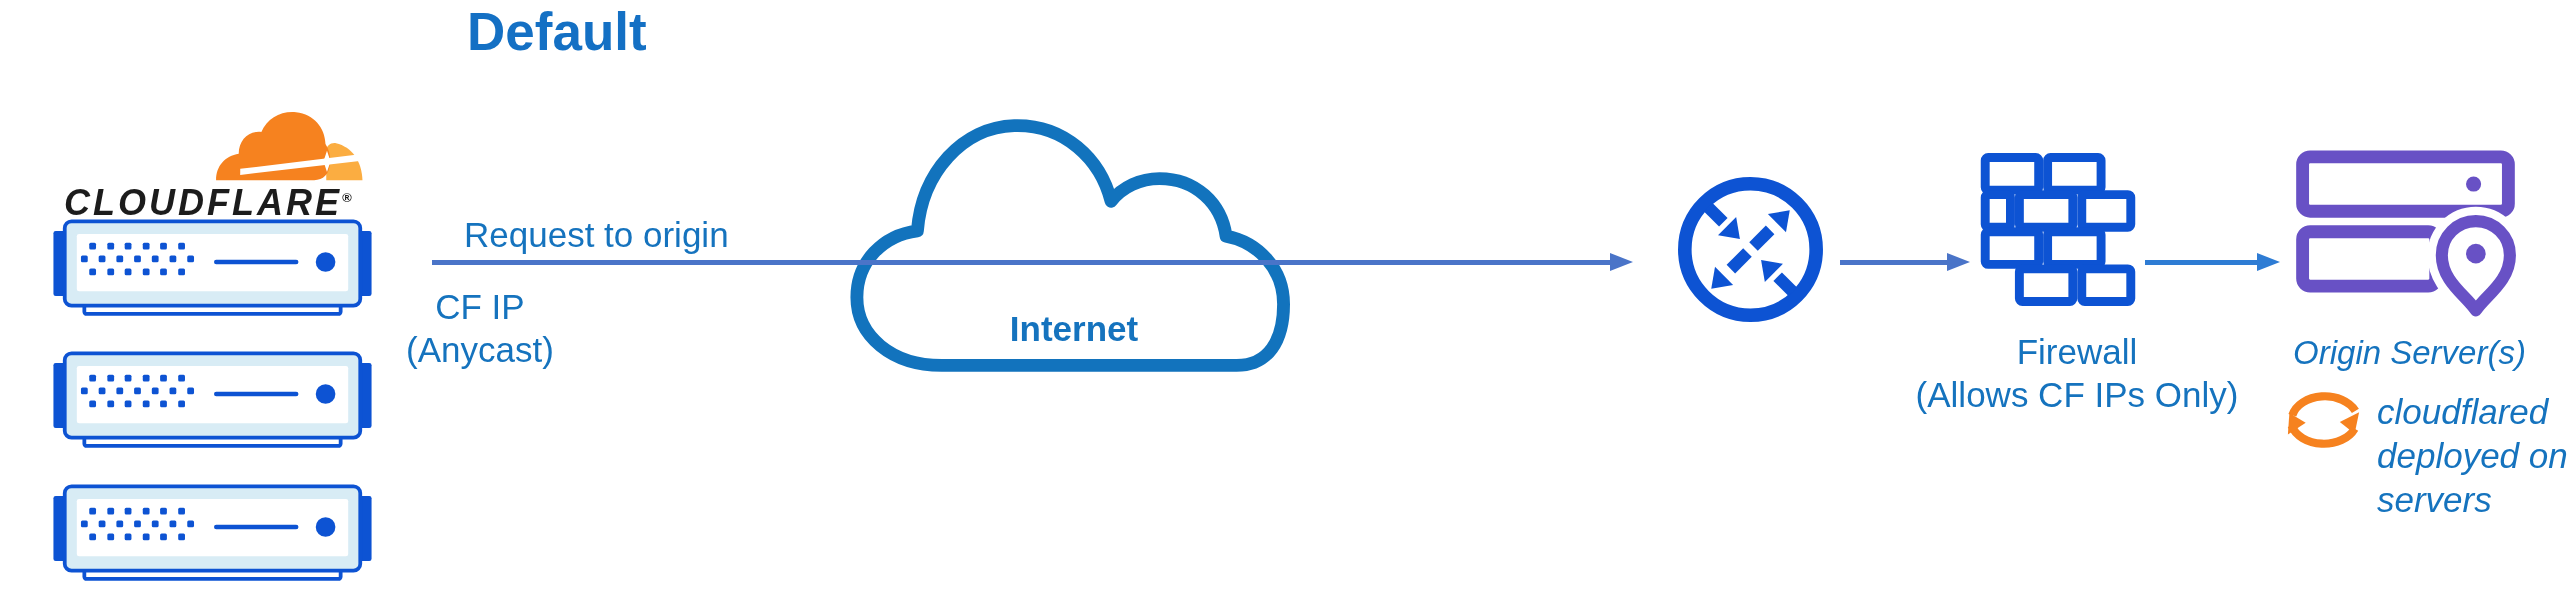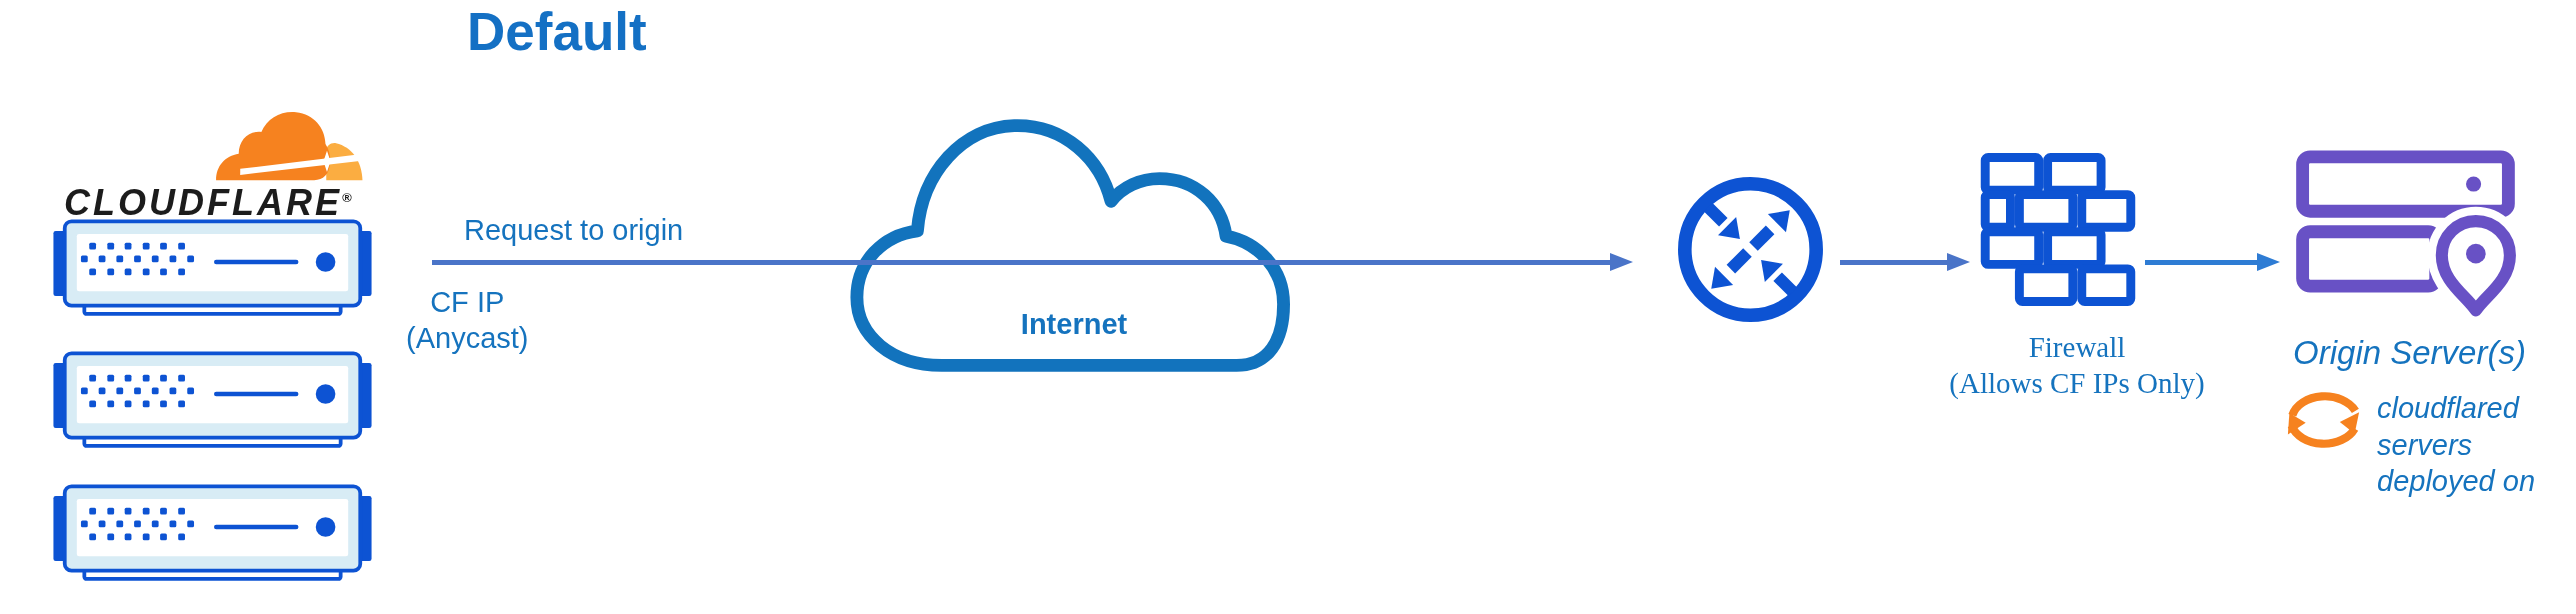--- a/index.html
+++ b/index.html
@@ -29,39 +29,39 @@
   .wordmark .reg{font-size:13px;vertical-align:super;letter-spacing:0;}
 
   .logo-cloud{left:182px;top:106px;width:166px;height:85px;}
 
   .server-stack{left:30px;top:219px;width:321px;height:365px;}
   .server{position:absolute;left:0;width:321px;height:98px;}
   .server:nth-child(1){top:0;}
   .server:nth-child(2){top:132px;}
   .server:nth-child(3){top:265px;}
 
-  .lbl{color:var(--label-blue);font-size:29px;line-height:1.24;white-space:nowrap;}
+  .lbl{color:var(--label-blue);font-size:35px;line-height:1.24;white-space:nowrap;}
   .lbl-center{text-align:center;}
 
   .request-label{left:442px;top:213px;}
   .cfip-label{left:384px;top:285px;text-align:center;}
 
   .aline{position:absolute;height:5.3px;background:var(--arrow-blue);}
   .ahead{position:absolute;width:0;height:0;border-top:9.8px solid transparent;border-bottom:9.8px solid transparent;border-left:23px solid var(--arrow-blue);}
   .aline.bright{background:var(--arrow-blue-bright);}
   .ahead.bright{border-left-color:var(--arrow-blue-bright);}
 
   .cloud-svg{left:821px;top:112px;width:462px;height:261px;}
   .internet-label{left:821px;top:307px;width:462px;font-weight:bold;}
 
   .cpe-svg{left:1653px;top:174px;width:151px;height:151px;}
   .cpe-label{left:1560px;top:341px;}
 
   .firewall-svg{left:1958px;top:153px;width:156px;height:153px;}
-  .firewall-label{left:1877px;top:330px;width:356px;font-family:Liberation Serif, serif;}
+  .firewall-label{left:1877px;top:330px;width:356px;}
 
   .origin-svg{left:2270px;top:150px;width:227px;height:174px;}
   .origin-label{left:2259px;top:333px;width:257px;font-size:33px;font-style:italic;}
 
   .sync-svg{left:2257px;top:384px;width:89px;height:70px;}
   .cloudflared-label{left:2355px;top:390px;line-height:1.26;font-style:italic;}
 
   
   .f-blue{fill:var(--icon-blue);}
   .f-white{fill:#fff;}
@@ -256,18 +256,18 @@
   <div class="abs lbl lbl-center origin-label">Origin Server(s)</div>
 
   <svg class="abs sync-svg" viewBox="0 0 120 94" aria-hidden="true">
     <path class="s-orange" stroke-width="11" d="M103,36 A45,33 0 0 0 18,42"></path>
     <path class="s-orange" stroke-width="11" d="M17,56 A45,33 0 0 0 102,60"></path>
     <polygon class="f-orange" points="12,68 36,52 14,39"></polygon>
     <polygon class="f-orange" points="108,38 102,67 82,51"></polygon>
   </svg>
   <div class="abs lbl cloudflared-label">
     <div>cloudflared</div>
+    <div>deployed on</div>
     <div>servers</div>
-    <div>deployed on</div>
   </div>
 
 </div>
 
 
 </body></html>

